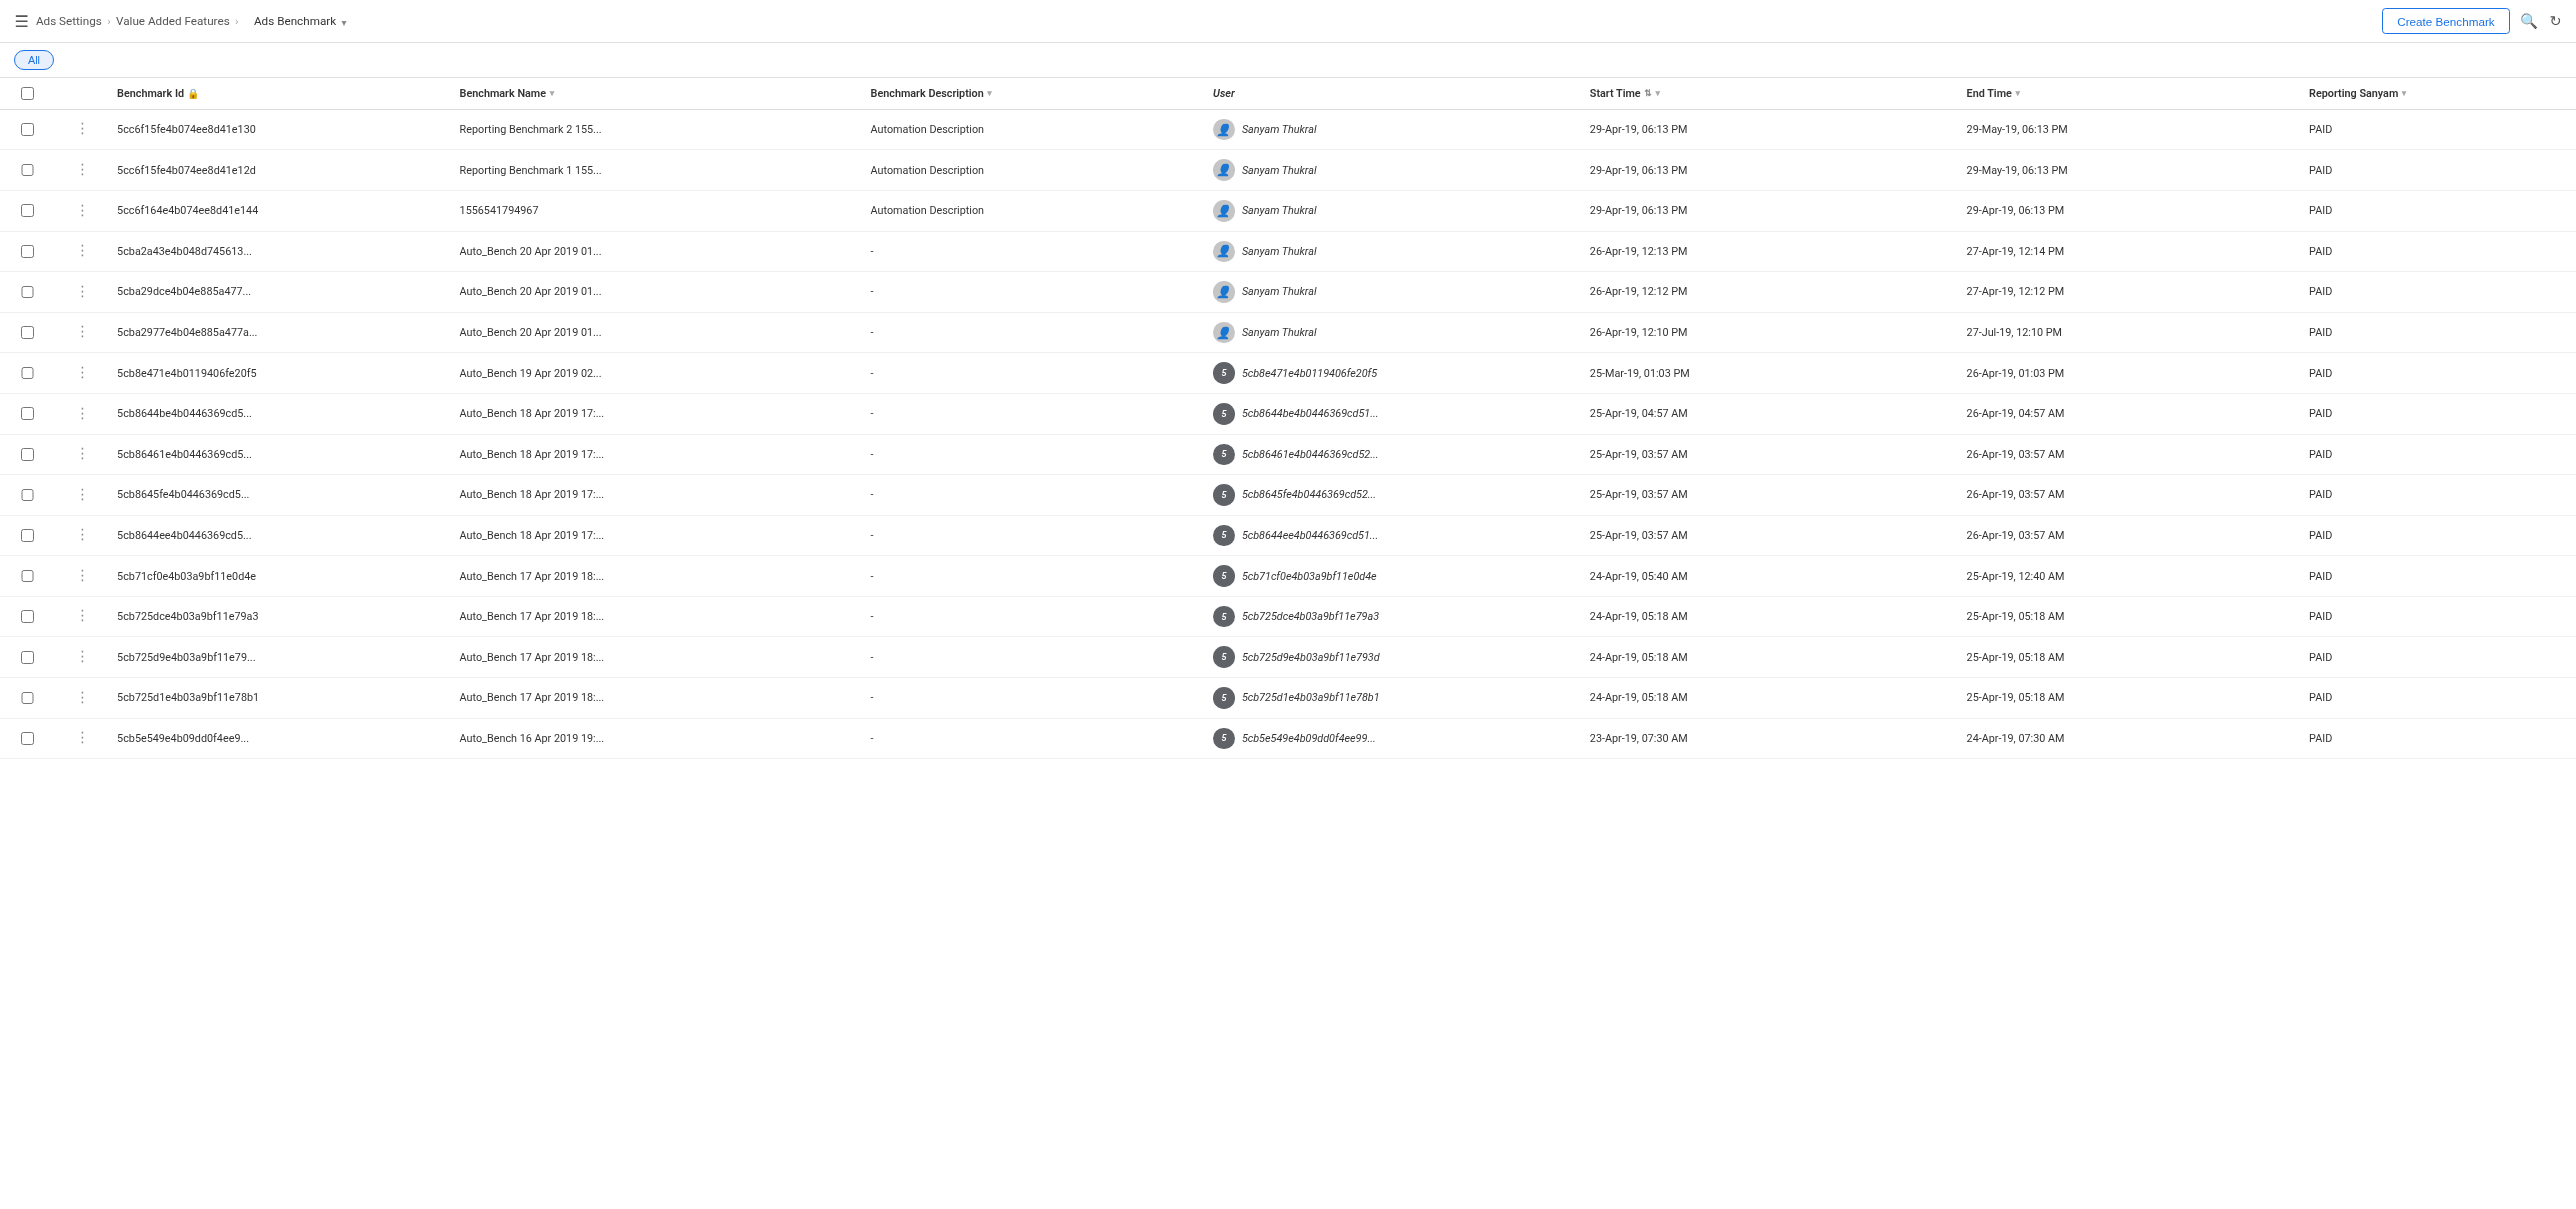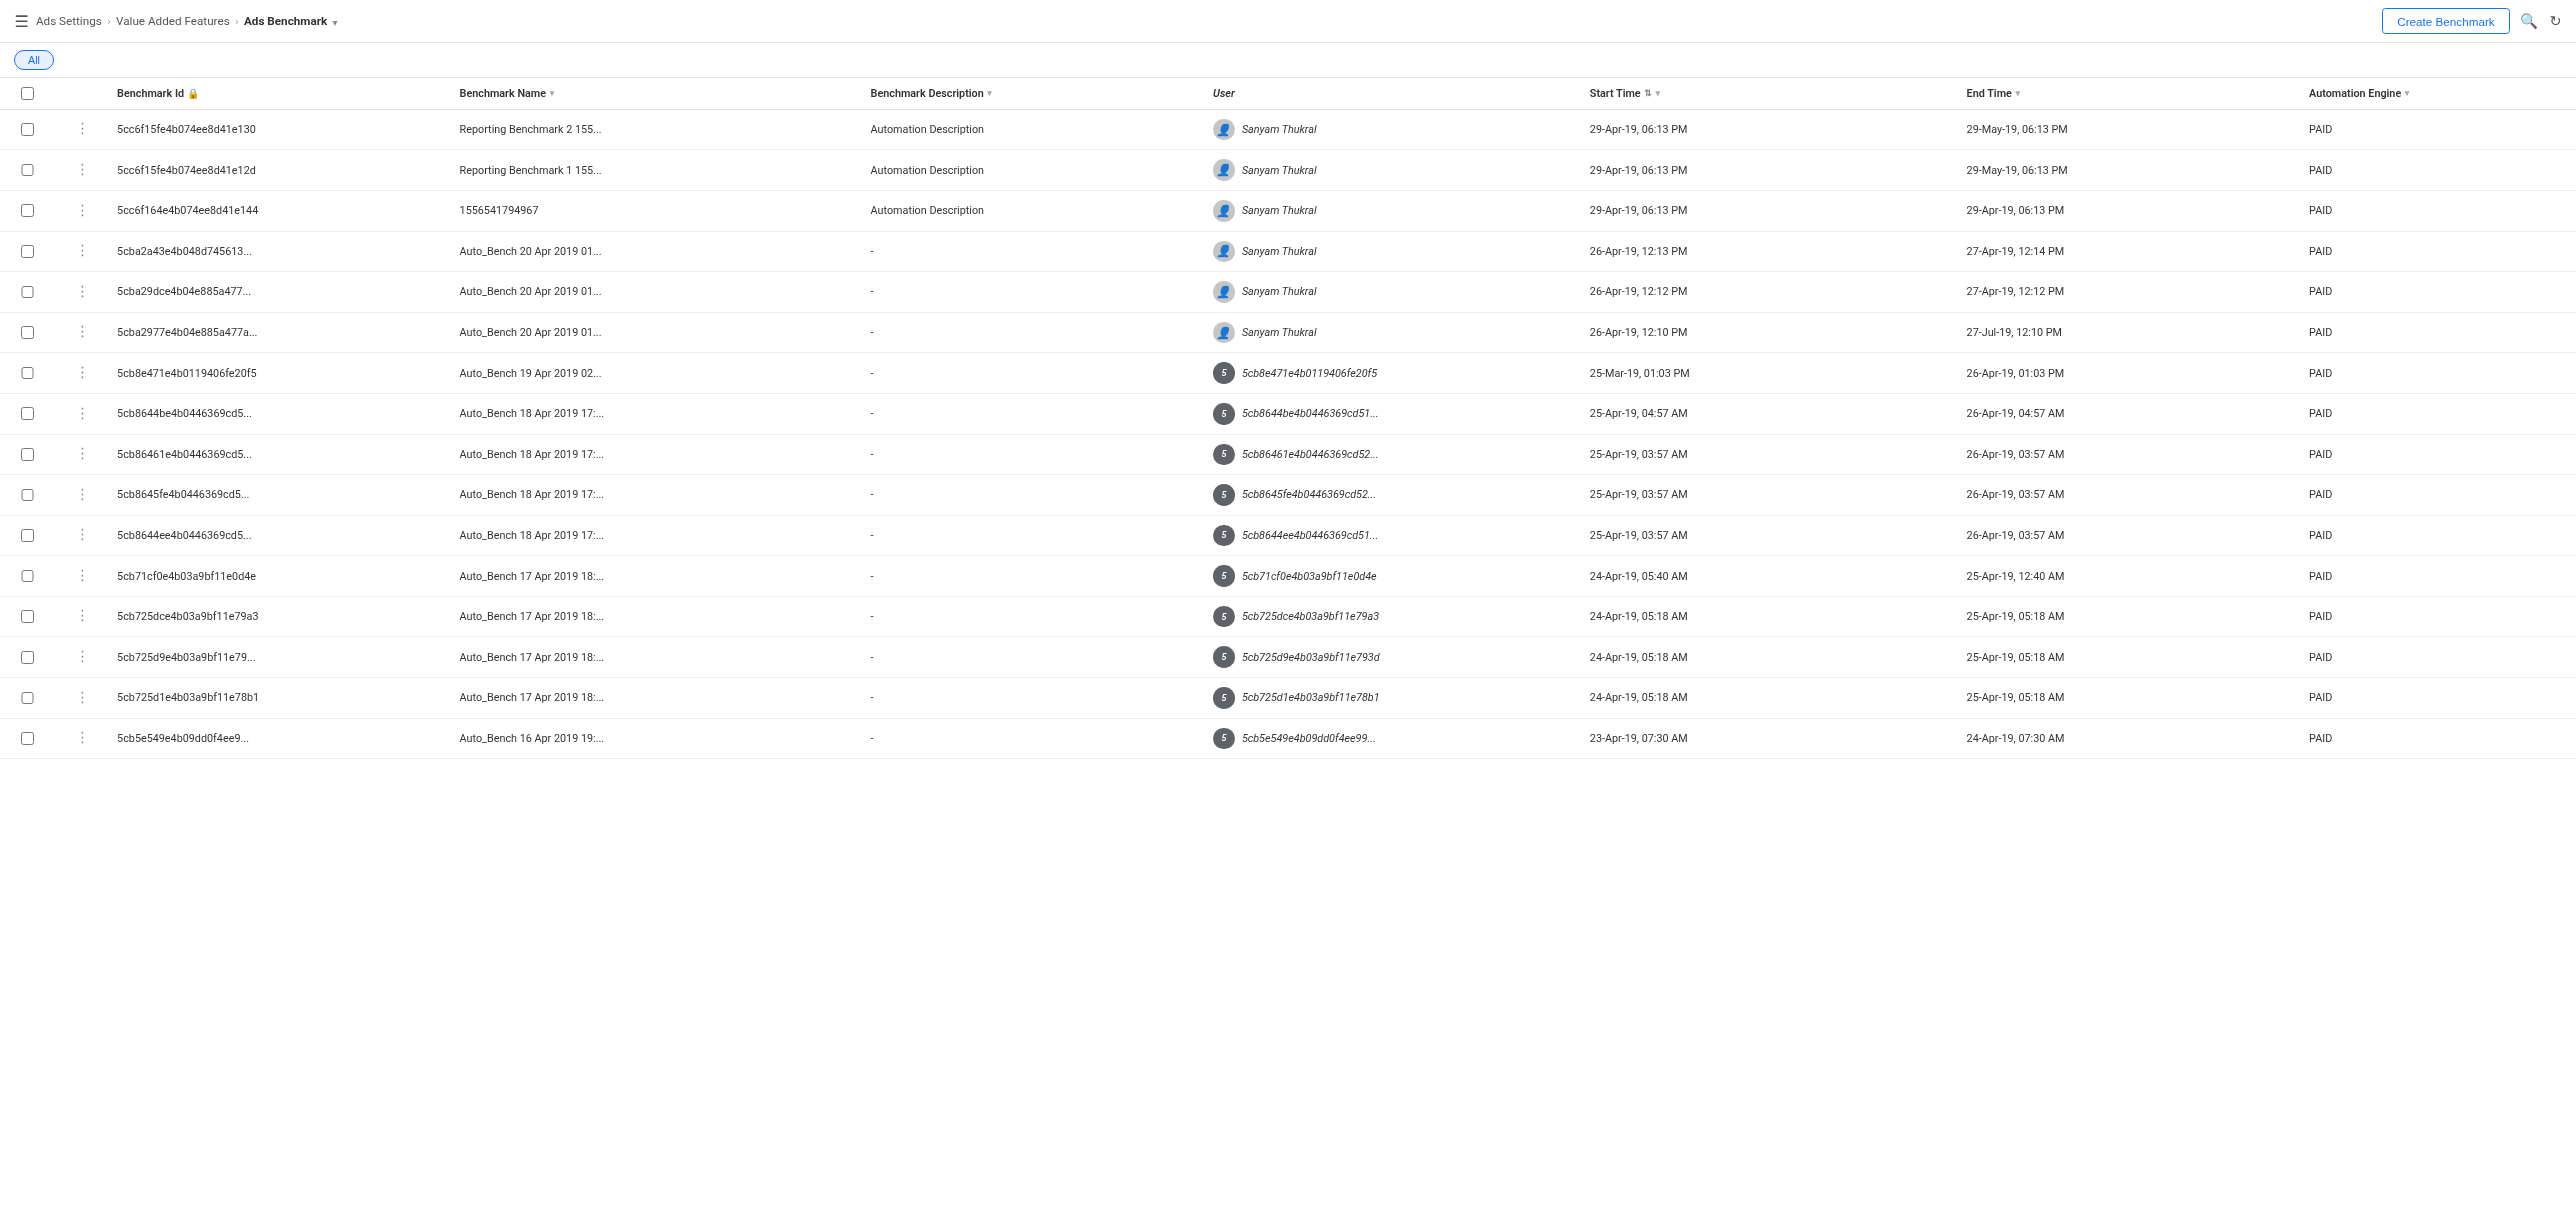--- a/index.html
+++ b/index.html
@@ -8,21 +8,21 @@
     
     .top-bar {
       display: flex; align-items: center; justify-content: space-between;
       padding: 0 14.4px; height: 43px; border-bottom: 0.9px solid #e0e0e0;
     }
     .top-bar-left { display: flex; align-items: center; gap: 7.2px; }
     .hamburger { cursor: pointer; font-size: 16px; color: #555; }
     .breadcrumb { display: flex; align-items: flex-end; gap: 5.4px; font-size: 11.7px; color: #555; }
     .breadcrumb span { color: #555; }
     .breadcrumb .sep { color: #aaa; }
-    .breadcrumb .current { color: #333; font-weight: 700; }
+    .breadcrumb .current { color: #333; font-weight: 400; margin-left: 10px; }
     .breadcrumb .dropdown-icon { font-size: 10px; color: #888; cursor: pointer; }
     .top-bar-right { display: flex; align-items: center; gap: 10.8px; }
     .btn-create {
       border: 1.4px solid #1a73e8; color: #1a73e8; background: #fff;
       padding: 5.4px 14.4px; border-radius: 3.6px; cursor: pointer; font-size: 11.7px; font-weight: 500;
     }
     .icon-btn { cursor: pointer; color: #555; font-size: 14.4px; }
 
     
     .filter-bar {
@@ -142,21 +142,21 @@
           </div>
         </th>
         <th class="col-end">
           <div class="th-inner">
             <span>End Time</span>
             <span class="filter-icon">▾</span>
           </div>
         </th>
         <th class="col-engine">
           <div class="th-inner">
-            <span>Automation Engine</span>
+            <span>Reporting Sanyam</span>
             <span class="filter-icon">▾</span>
           </div>
         </th>
       </tr>
     </thead>
     <tbody id="table-body">
     <tr>
           <td class="col-check">
             <div class="checkbox-cell">
               <input type="checkbox" style="">

